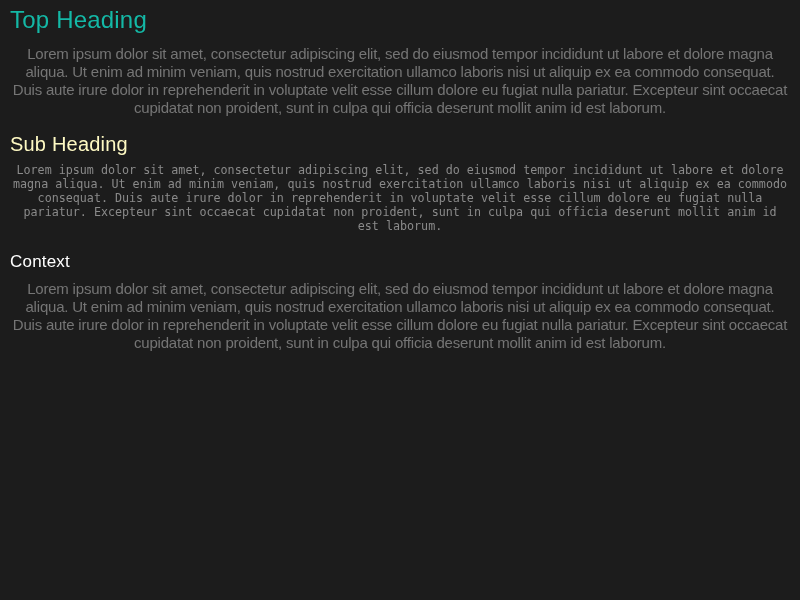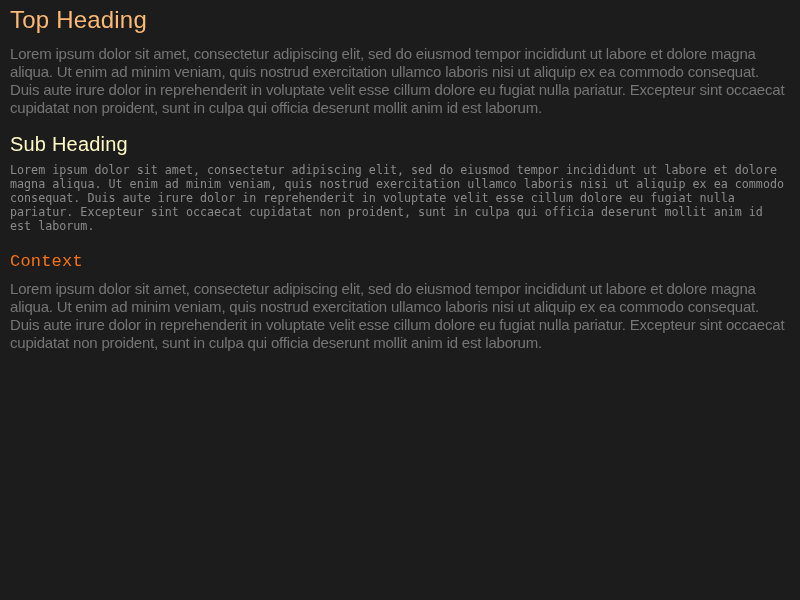--- a/index.html
+++ b/index.html
@@ -16,43 +16,43 @@
   main {
     padding: 6px 10px 0 10px;
   }
   section {
     display: block;
   }
   h1 {
     font-size: 24px;
     font-weight: 300;
     line-height: 1.2;
-    color: #fdba74;
+    color: #14b8a6;
     margin: 0 0 10px 0;
     letter-spacing: 0.2px;
   }
   h2 {
     font-size: 20px;
     font-weight: 400;
     line-height: 1.2;
     color: #fef9c3;
     margin: 15px 0 7px 0;
     letter-spacing: 0.2px;
   }
   h3 {
     font-size: 17px;
     font-weight: 400;
     line-height: 1.2;
-    color: #f97316;
+    color: #ffffff;
     margin: 19px 0 8px 0;
     letter-spacing: 0.2px;
-    font-family: Liberation Mono, monospace;
   }
   p {
     margin: 0;
+    text-align: center;
   }
   .body-sans {
     font-size: 15px;
     line-height: 18px;
     letter-spacing: -0.2px;
     color: #757575;
   }
   .body-mono {
     font-family: "DejaVu Sans Mono", "Liberation Mono", monospace;
     font-size: 11.7px;

